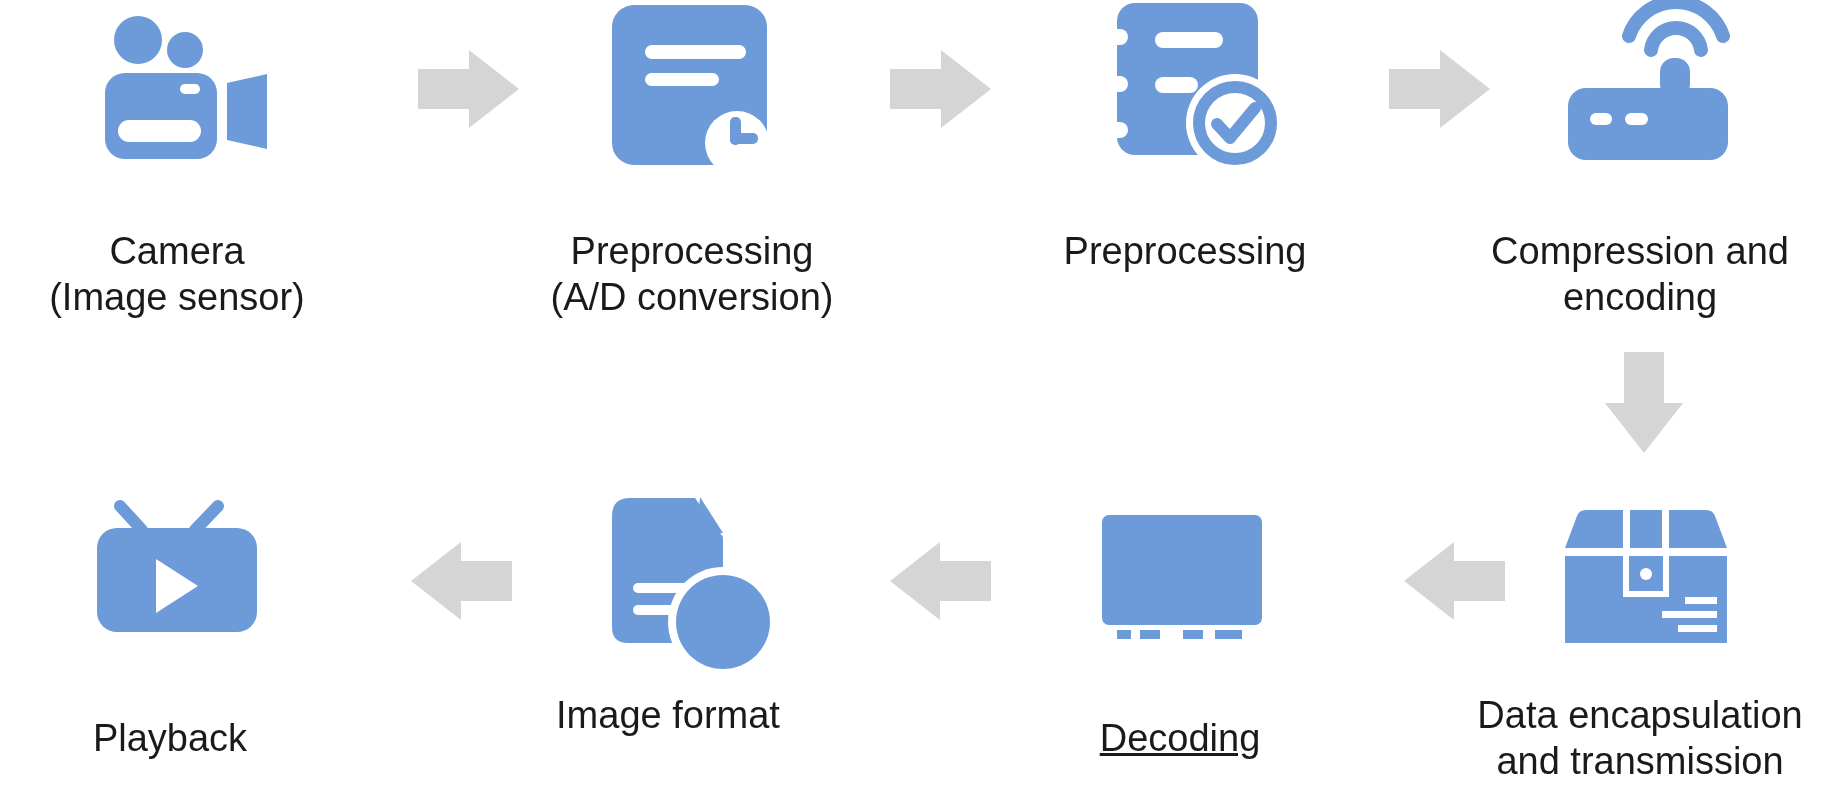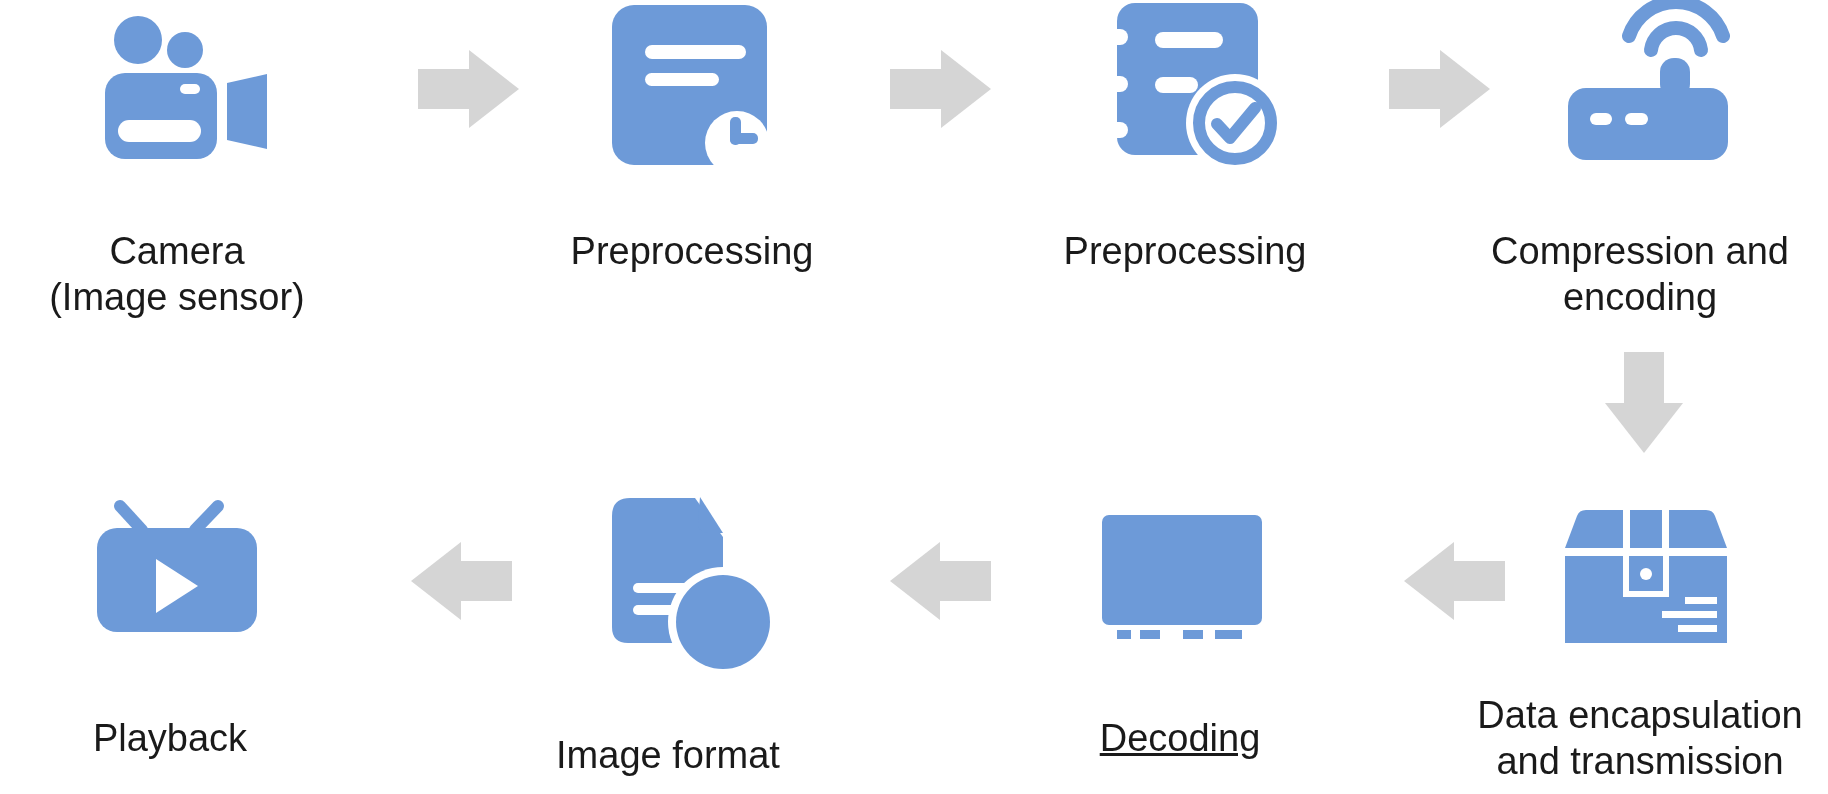--- a/index.html
+++ b/index.html
@@ -31,21 +31,21 @@
   #ic-monitor {left:1102px;top:515px; width:160px;height:124px;}
   #ic-docconv {left:612px; top:495px; width:160px;height:177px;}
   #ic-tv      {left:97px;  top:500px; width:160px;height:135px;}
   
   #lb-camera {left:-83px; top:228px;}
   #lb-prep1  {left:432px; top:228px;}
   #lb-prep2  {left:925px; top:228px;}
   #lb-comp   {left:1380px;top:228px;}
   #lb-encap  {left:1380px;top:692px;}
   #lb-decode {left:920px; top:715px;text-decoration:underline;}
-  #lb-imgfmt {left:408px; top:692px;margin-top:40px;}
+  #lb-imgfmt {left:408px; top:692px;}
   #lb-play   {left:-90px; top:715px;}
   
   #ar-1   {left:418px; top:50px; width:101px;height:78px;}
   #ar-2   {left:890px; top:50px; width:101px;height:78px;}
   #ar-3   {left:1389px;top:50px; width:101px;height:78px;}
   #ar-down{left:1605px;top:352px;width:78px; height:101px;}
   #ar-4   {left:1404px;top:542px;width:101px;height:78px;}
   #ar-5   {left:890px; top:542px;width:101px;height:78px;}
   #ar-6   {left:411px; top:542px;width:101px;height:78px;}
 </style>
@@ -73,20 +73,21 @@
     <svg id="ic-docclock" class="icon" viewBox="0 0 155 170">
       <rect class="b" x="0" y="0" width="155" height="160" rx="22"></rect>
       <rect class="w" x="33" y="40" width="101" height="14" rx="7"></rect>
       <rect class="w" x="33" y="68" width="74" height="13" rx="6.5"></rect>
       <circle class="w" cx="125" cy="138" r="32"></circle>
       <rect class="b" x="118" y="112" width="11" height="28" rx="5"></rect>
       <rect class="b" x="118" y="128" width="28" height="11" rx="5"></rect>
     </svg>
     <div id="lb-prep1" class="label">
       <span class="line">Preprocessing</span>
+      <span class="line">(A/D conversion)</span>
     </div>
   </div>
 
   <div>
     <svg id="ic-notebook" class="icon" viewBox="0 0 167 170">
       <rect class="b" x="4" y="0" width="141" height="152" rx="18"></rect>
       <rect class="w" x="-8" y="26" width="23" height="16" rx="8"></rect>
       <rect class="w" x="-8" y="73" width="23" height="16" rx="8"></rect>
       <rect class="w" x="-8" y="119" width="23" height="16" rx="8"></rect>
       <rect class="w" x="42" y="29" width="68" height="16" rx="8"></rect>

